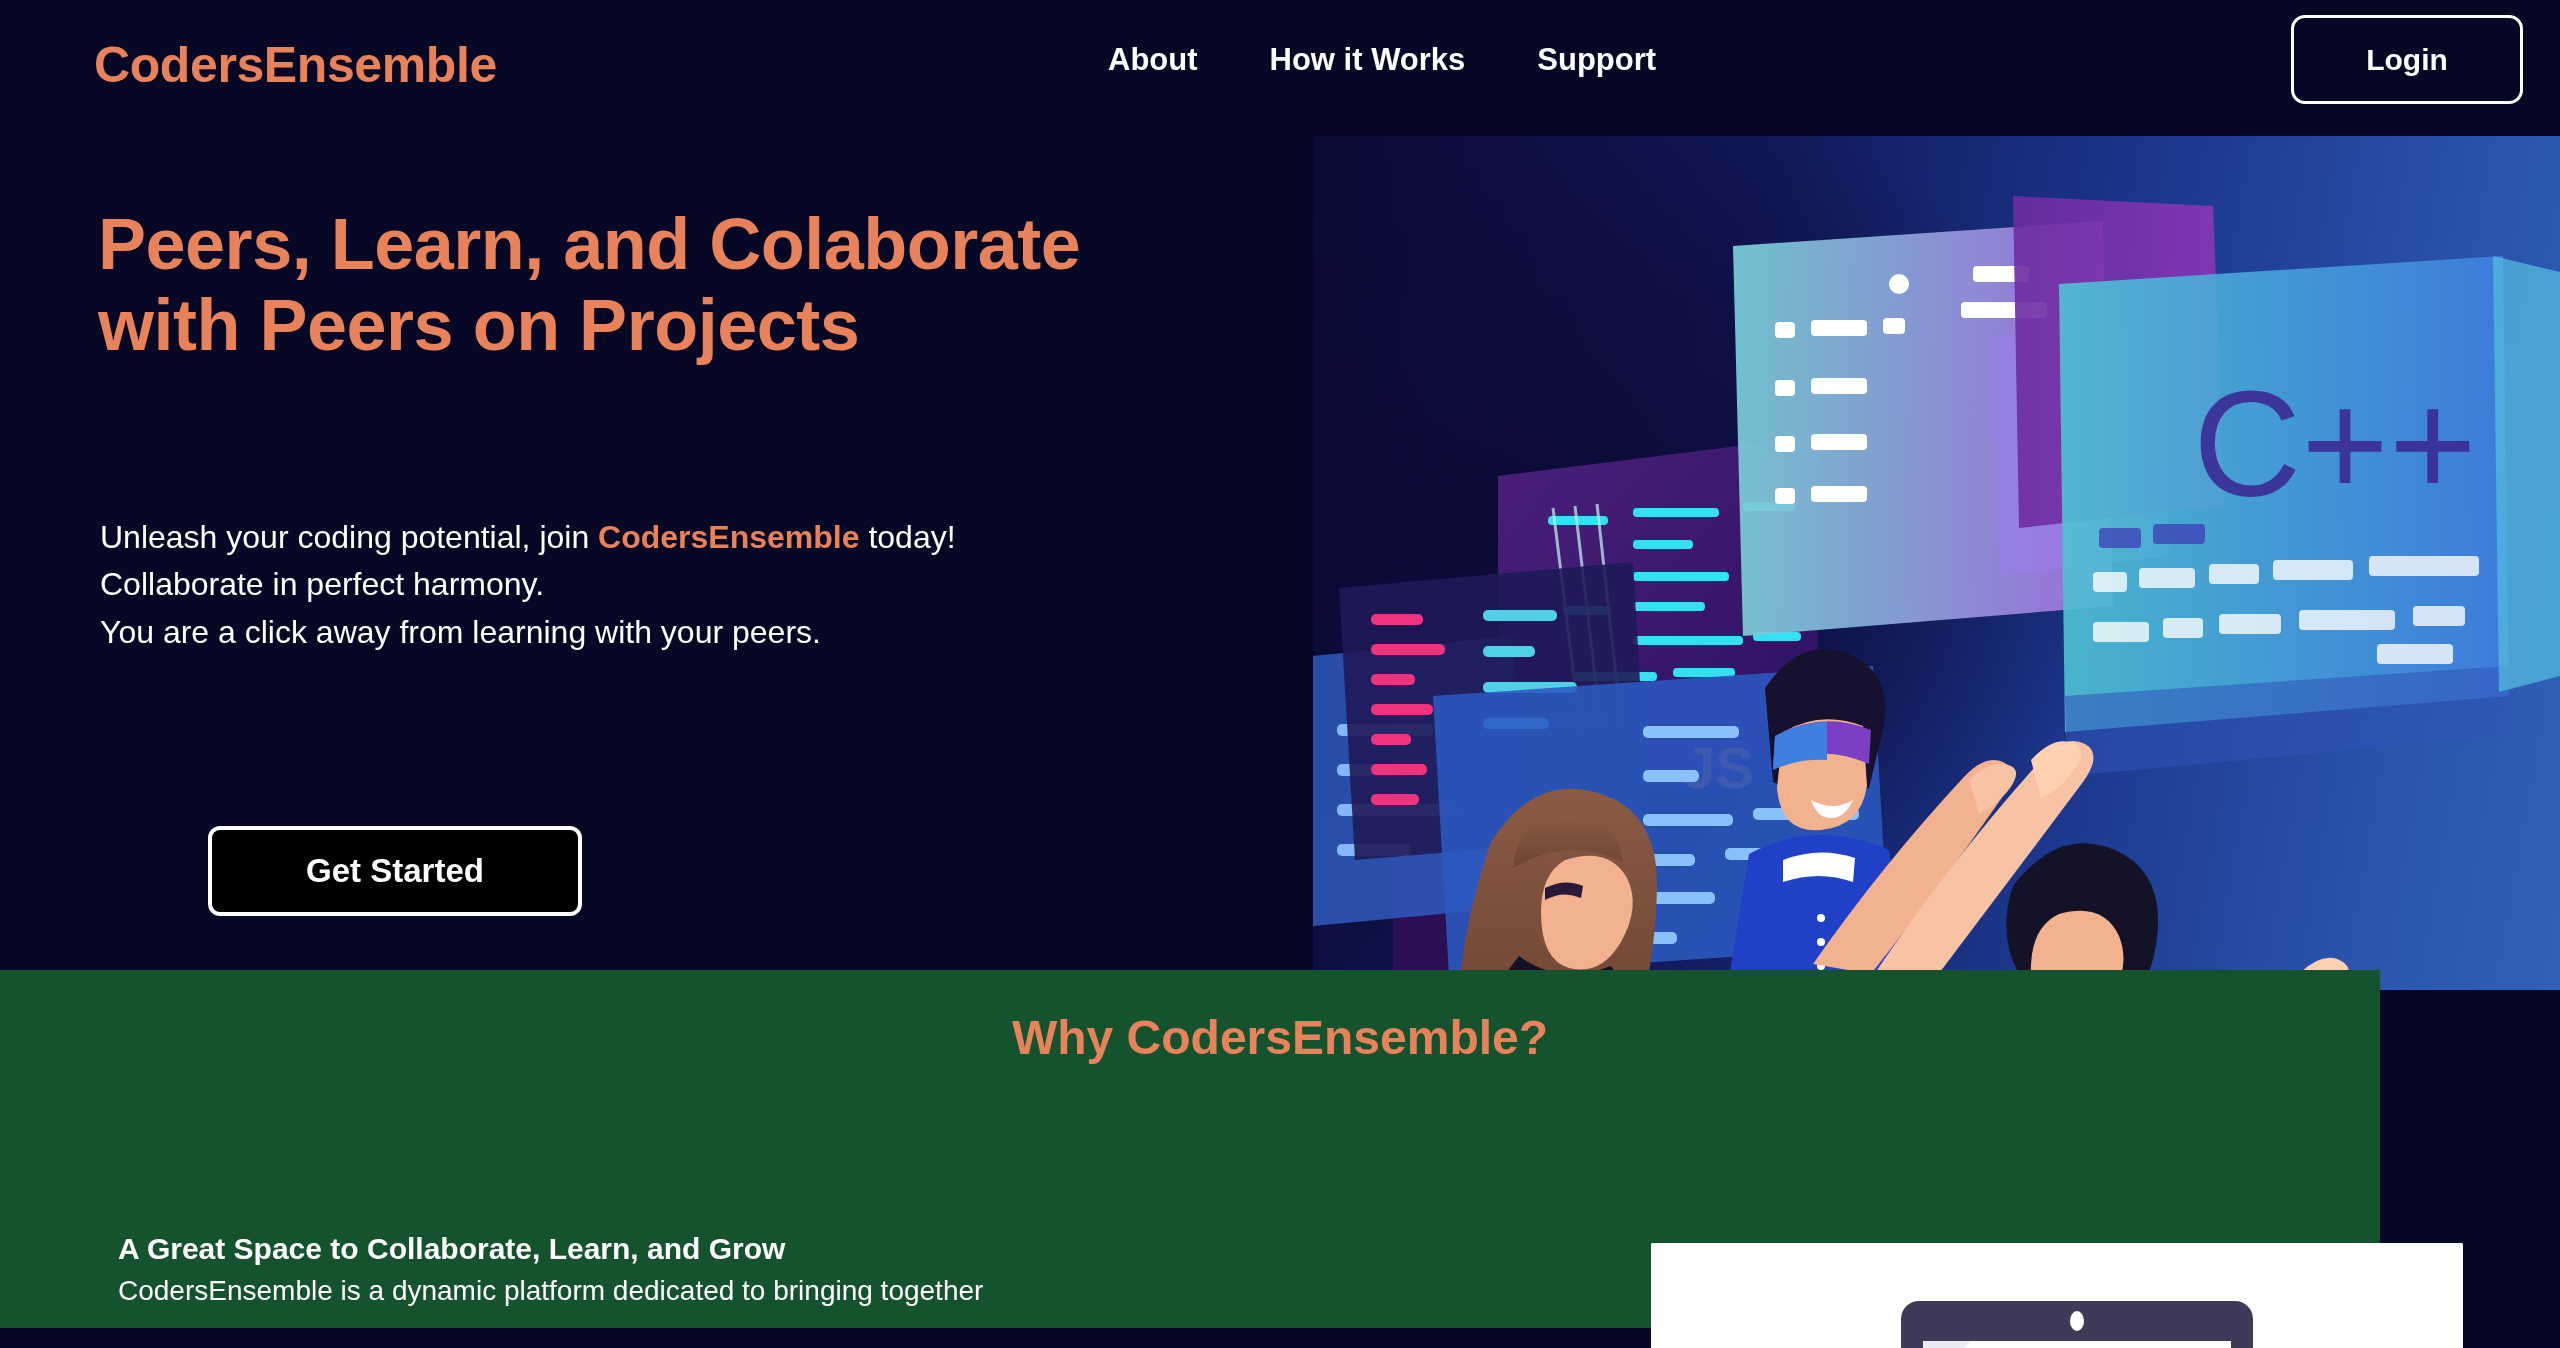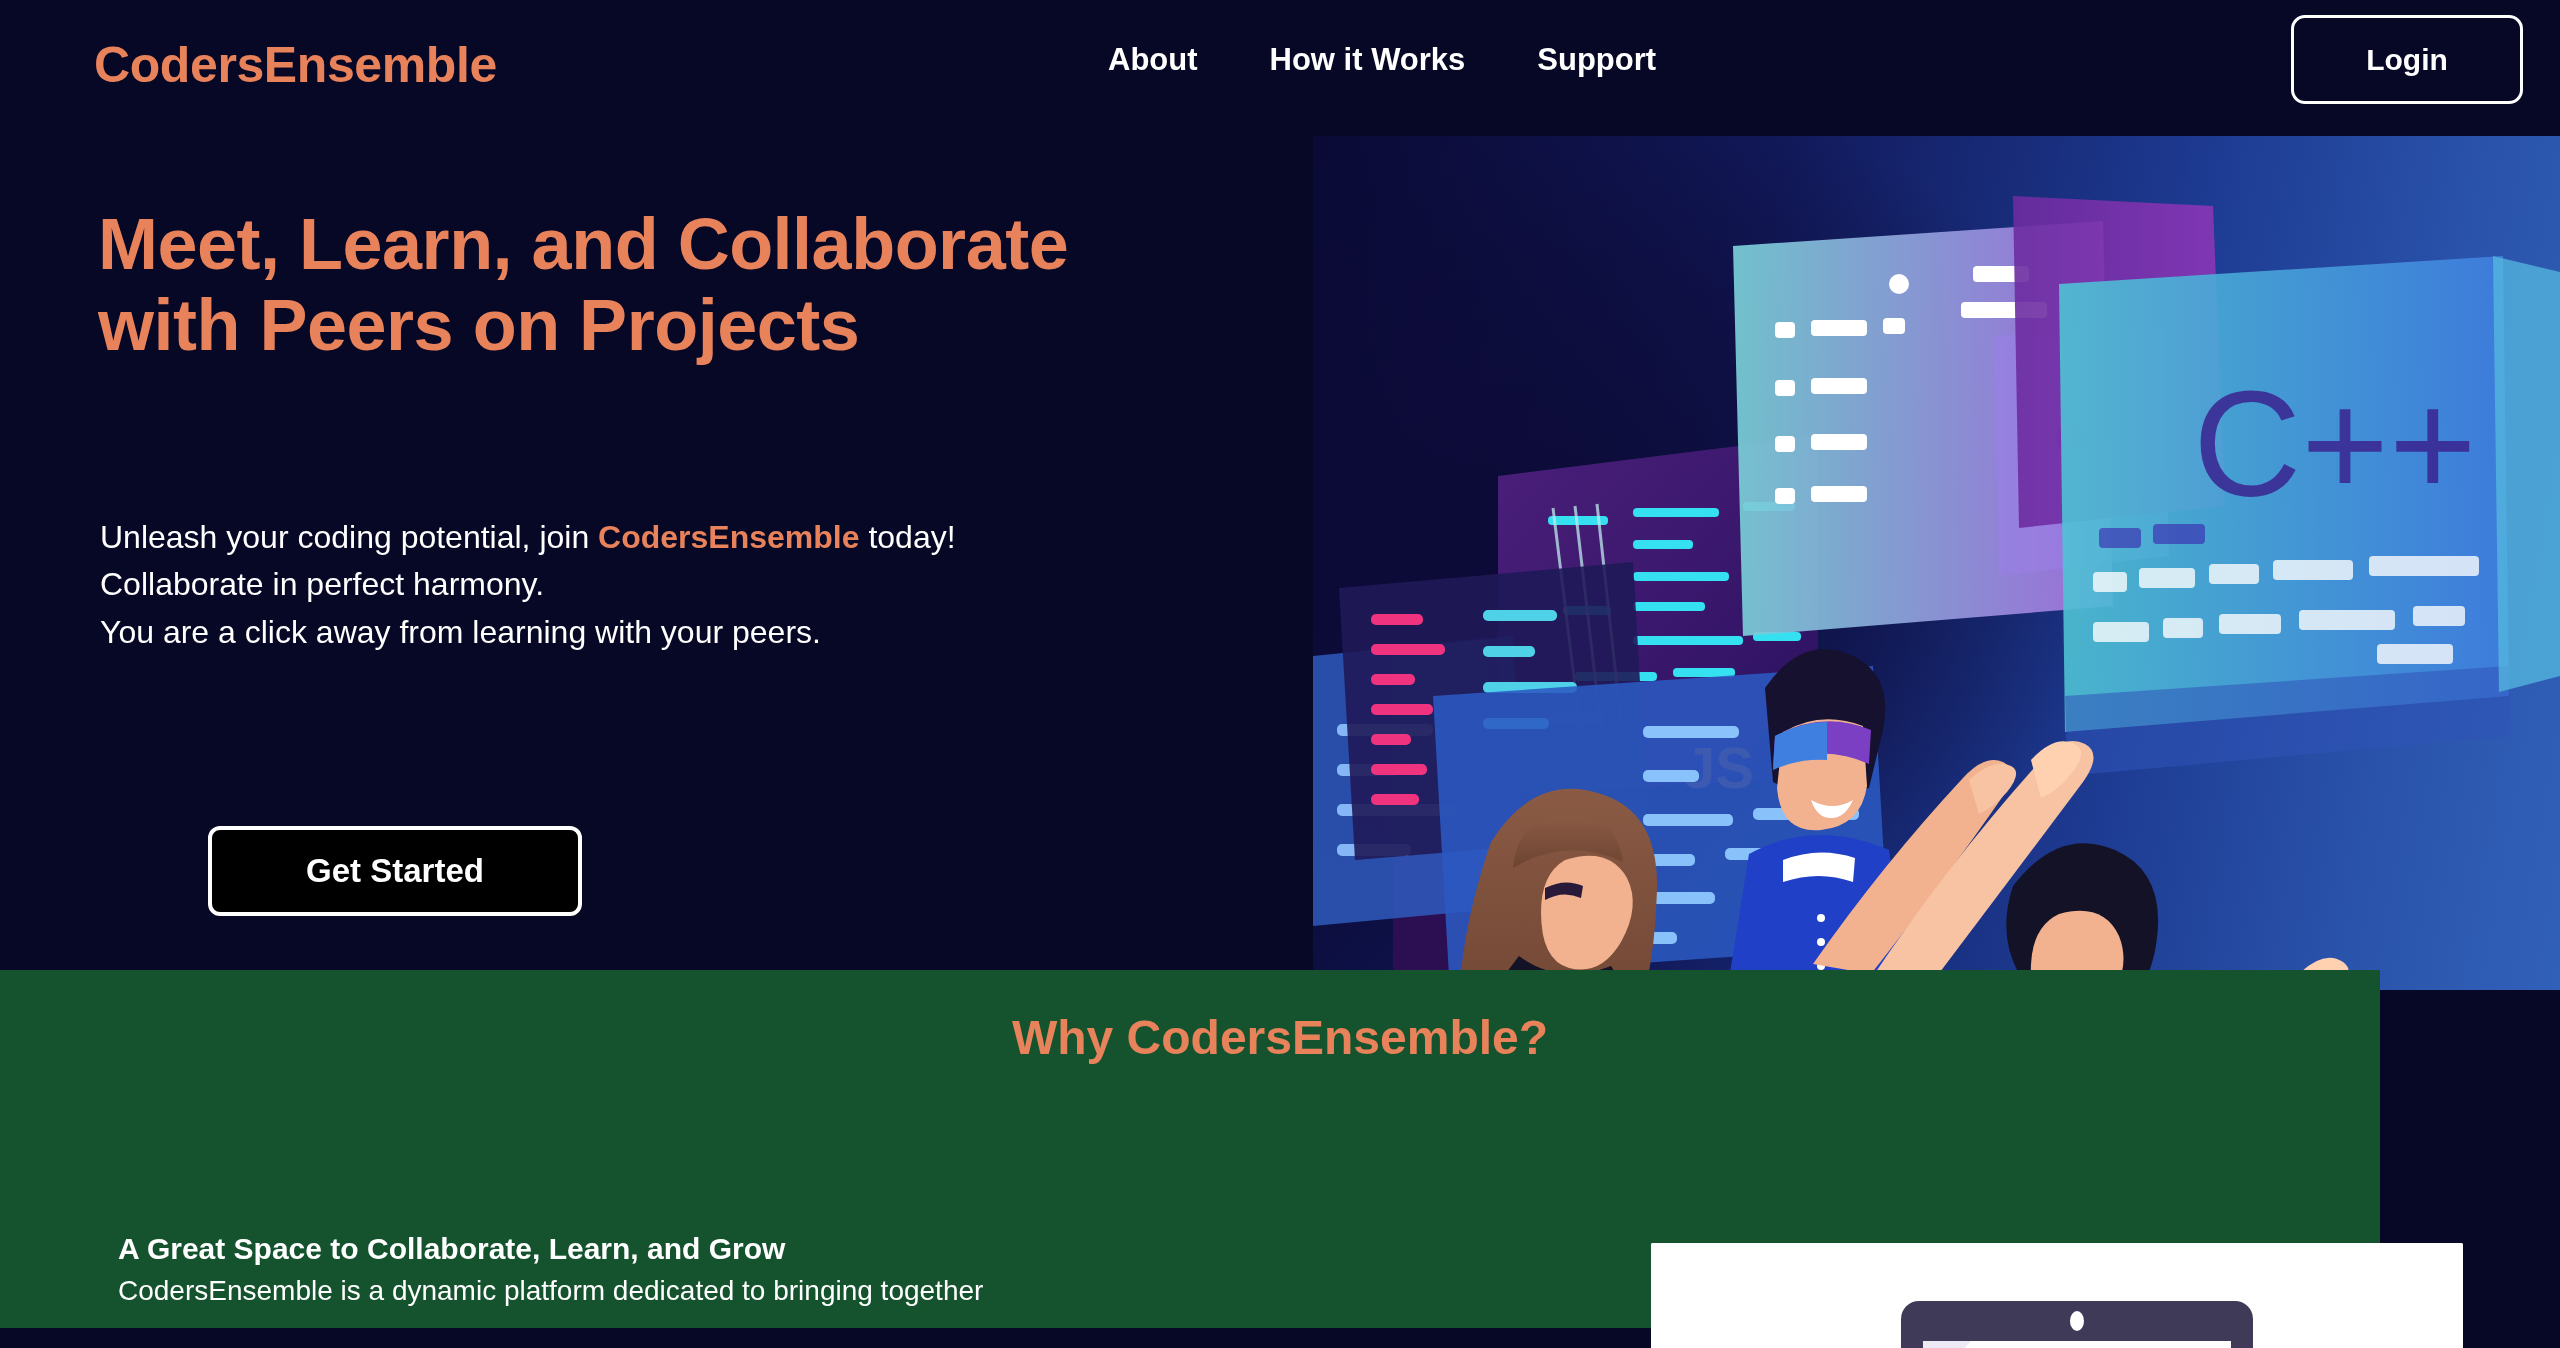--- a/index.html
+++ b/index.html
@@ -233,21 +233,21 @@
     </nav>
 
     <button class="login-button">Login</button>
   </header>
 
   <section class="hero">
 
     <div class="hero-copy">
 
       <h1 class="hero-title">
-        <span>Meet, Learn, and Collaborate</span><br>
+        <span>Peers, Learn, and Colaborate</span><br>
         <span>with Peers on Projects</span>
       </h1>
 
       <p class="hero-sub">
         <span>Unleash your coding potential, join </span><span class="accent">CodersEnsemble</span><span> today!</span><br>
         <span>Collaborate in perfect harmony.</span><br>
         <span>You are a click away from learning with your peers.</span>
       </p>
 
       <button class="get-started-button">Get Started</button>

